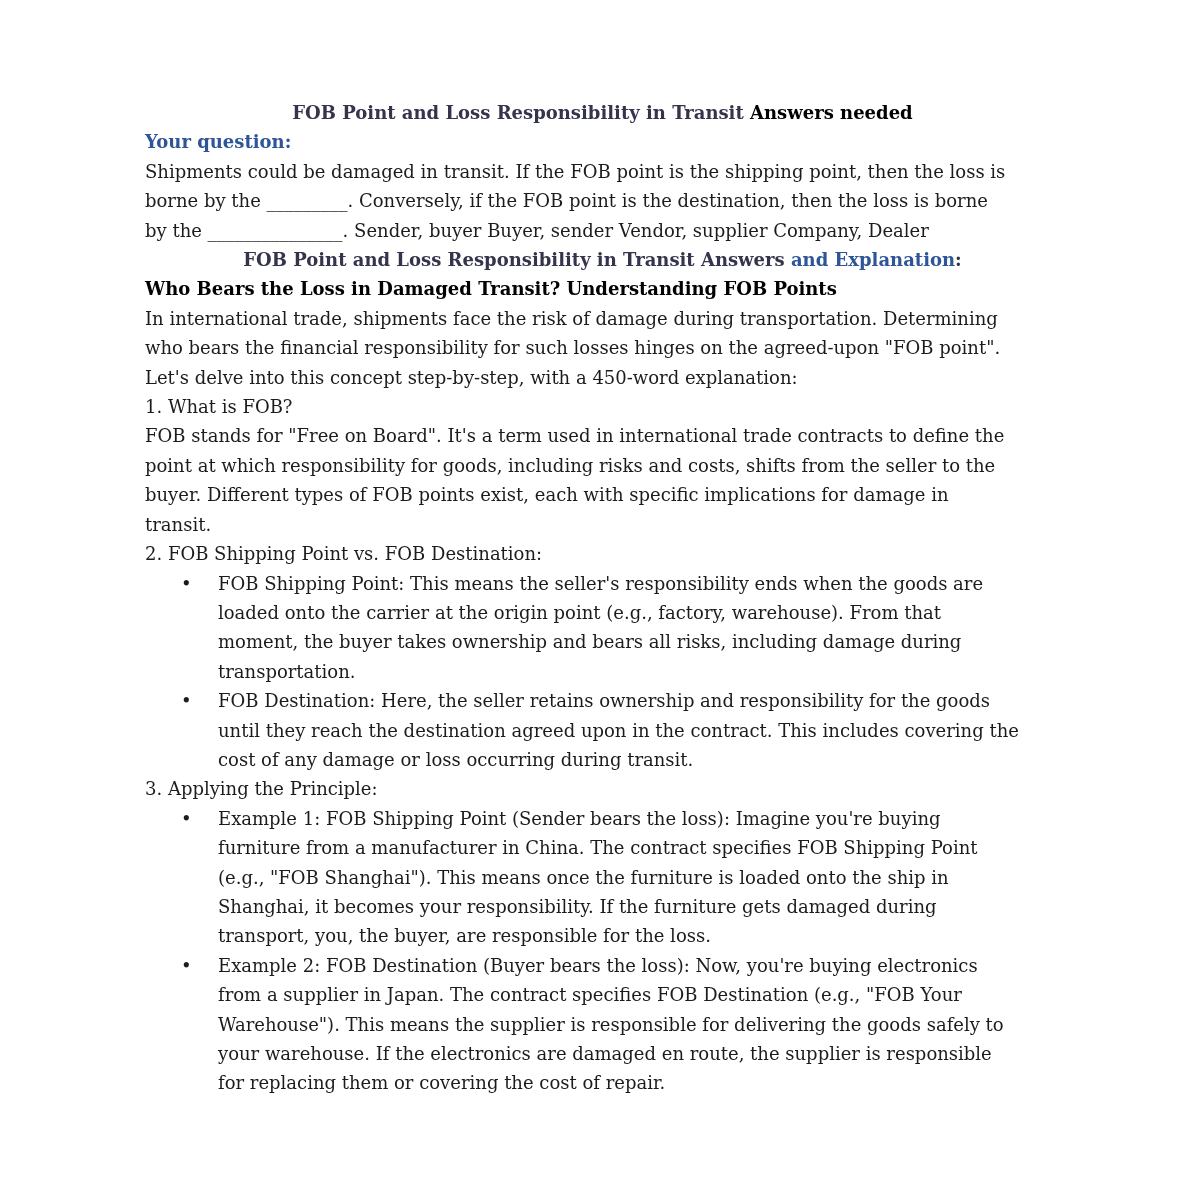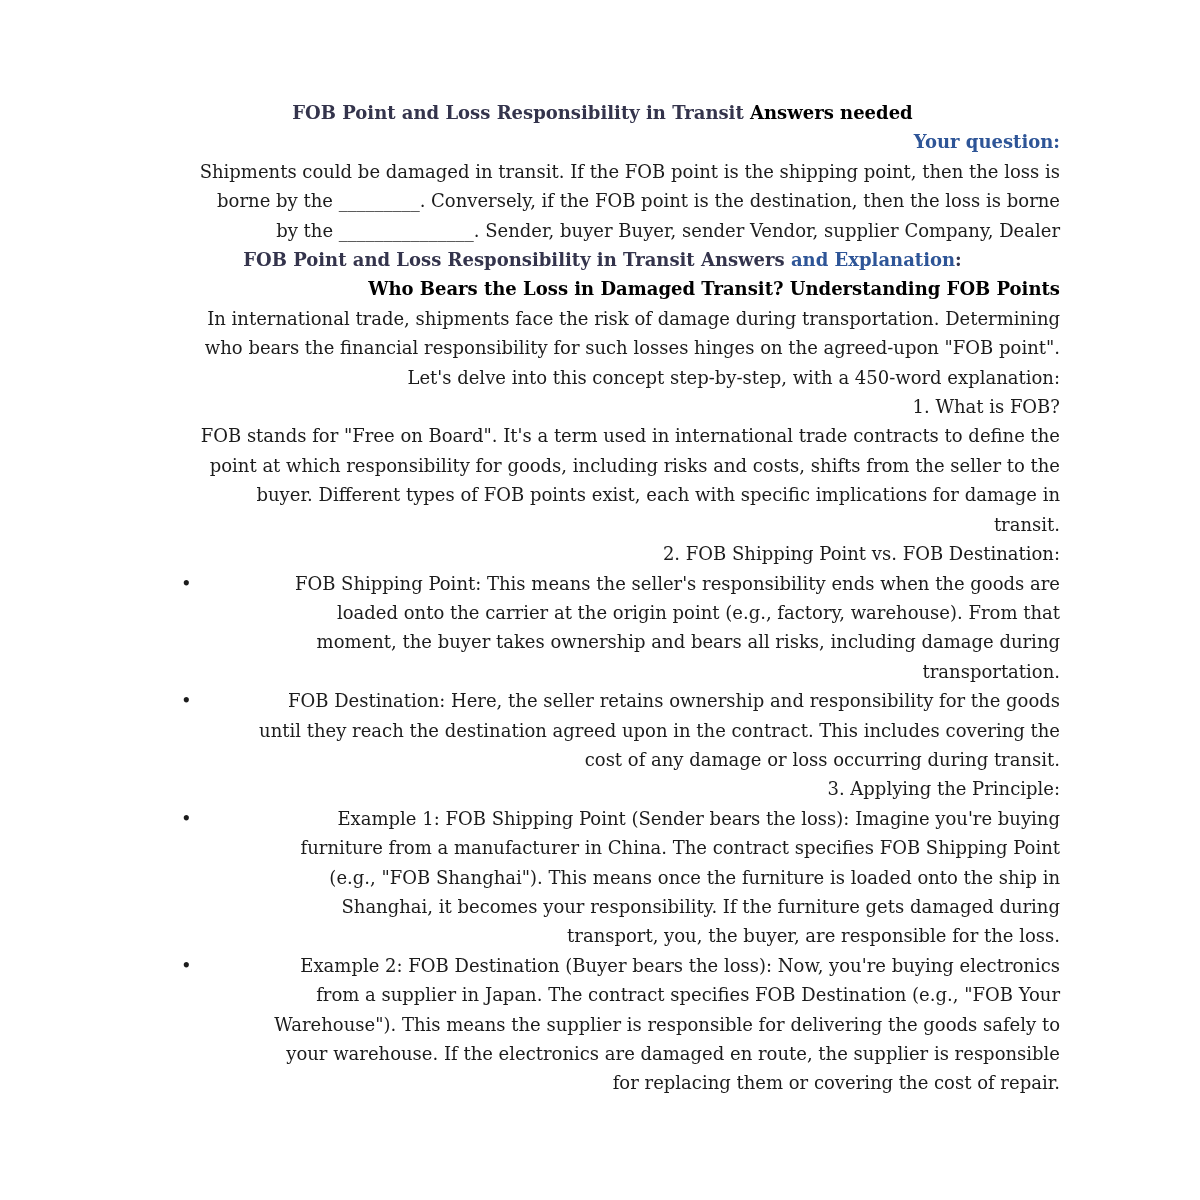--- a/index.html
+++ b/index.html
@@ -20,21 +20,21 @@
     left: 145px;
     top: 98px;
     width: 915px;
     font-size: 18px;
     line-height: 29.4px;
     color: #1c1c1c;
     white-space: pre;
   }
   .block { white-space: pre; }
   .center { text-align: center; }
-  .line { white-space: pre; text-align: right; }
+  .line { white-space: pre; }
   .navy { color: #34344c; font-weight: bold; }
   .blue { color: #2e5597; font-weight: bold; }
   .black-bold { color: #000000; font-weight: bold; }
   .bullet-block {
     position: relative;
     padding-left: 73px;
   }
   .bullet-marker {
     position: absolute;
     left: 36px;

